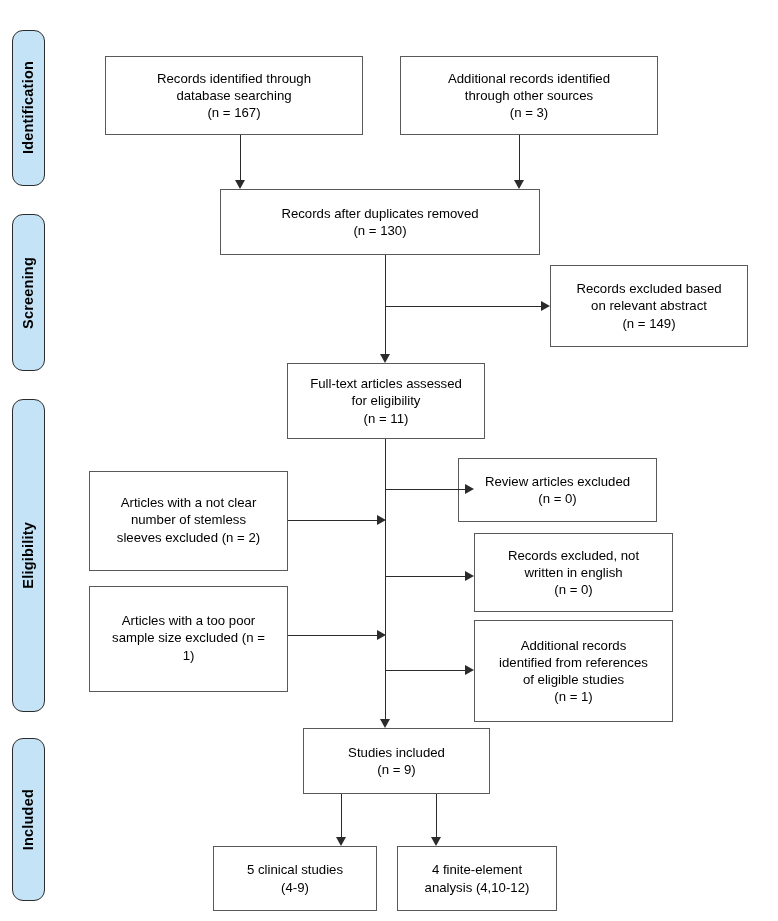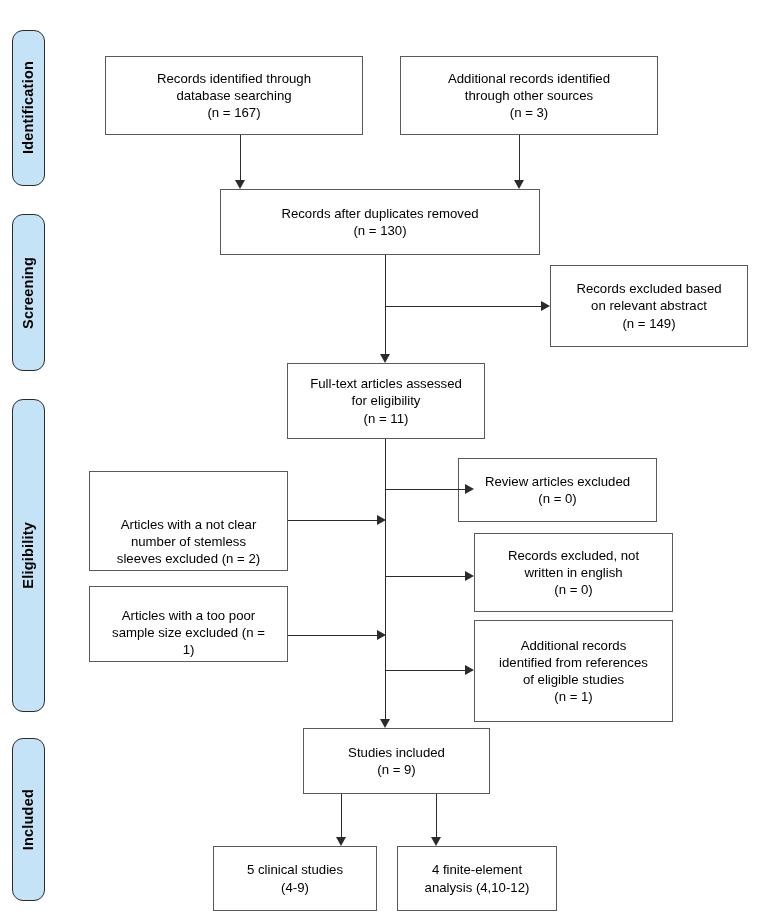--- a/index.html
+++ b/index.html
@@ -50,21 +50,21 @@
     text-align: center;
     padding: 3px 7px;
   }
   .box .box-text {
     font-size: 13.2px;
     line-height: 1.30;
     color: #000000;
     white-space: pre-line;
   }
   .box.top-aligned {
-    align-items: flex-end;
+    align-items: center;
     padding-top: 1px;
   }
   
   .vline {
     position: absolute;
     width: 0;
     border-left: 1.5px solid #2b2b2b;
   }
   .hline {
     position: absolute;
@@ -147,21 +147,21 @@
 for eligibility
 (n = 11)</span>
   </div>
 
   <div class="box top-aligned" style="left:89px; top:471px; width:199px; height:100px;">
     <span class="box-text">Articles with a not clear
 number of stemless
 sleeves excluded (n = 2)</span>
   </div>
 
-  <div class="box top-aligned" style="left:89px; top:586px; width:199px; height:76px;">
+  <div class="box top-aligned" style="left:89px; top:586px; width:199px; height:106px;">
     <span class="box-text">Articles with a too poor
 sample size excluded (n =
 1)</span>
   </div>
 
   <div class="box" style="left:458px; top:458px; width:199px; height:64px;">
     <span class="box-text">Review articles excluded
 (n = 0)</span>
   </div>
 

